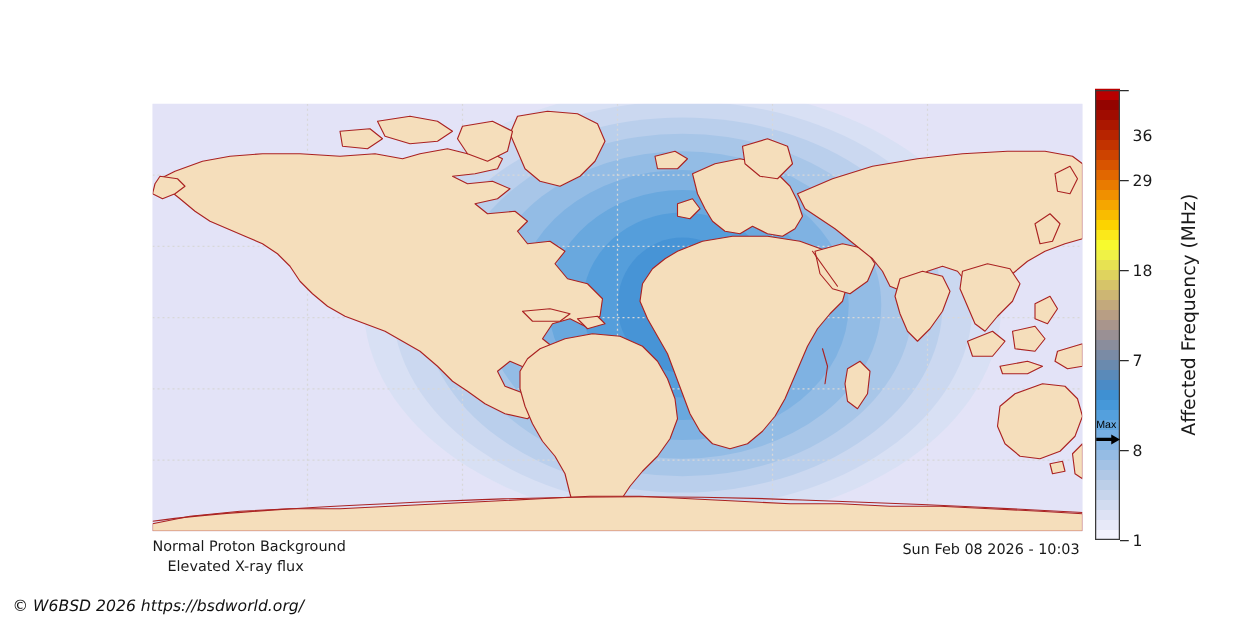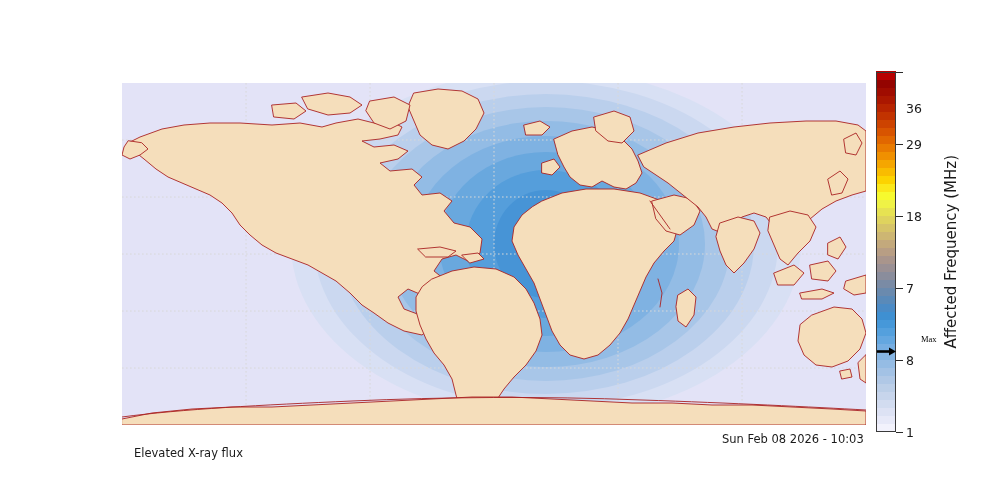--- a/index.html
+++ b/index.html
@@ -46,21 +46,21 @@
     position:absolute;left:940px;top:72px;height:360px;width:22px;
     display:flex;align-items:center;justify-content:center;
     font-size:15px;color:#1a1a1a;
   }
   .cb-axis-title span{writing-mode:vertical-rl;transform:rotate(180deg);white-space:nowrap;}
 
   
   .max-marker{position:absolute;left:0px;width:20px;height:22px;pointer-events:none;}
   .max-marker .mx-lbl{
     position:absolute;left:1px;top:-2px;font-size:8.5px;color:#000;
-    font-family:Liberation Serif, serif;line-height:1;padding-left:44px;
+    font-family:Liberation Sans, sans-serif;line-height:1;
   }
   .max-marker .mx-arrow{position:absolute;left:0px;top:9px;width:20px;height:11px;}
 
   
   .ann{position:absolute;font-size:11.5px;color:#1a1a1a;white-space:nowrap;}
   .ann-l1{left:122px;top:430px;}
   .ann-l2{left:134px;top:446px;}
   .ann-date{left:722px;top:432px;text-align:center;}
   .footer{
     position:absolute;left:10px;top:477px;font-size:12.5px;font-style:italic;
@@ -260,16 +260,18 @@
         <line x1="1" y1="5.5" x2="14" y2="5.5" stroke="#000" stroke-width="2.6"></line>
         <polygon points="13,1.5 20,5.5 13,9.5" fill="#000"></polygon>
       </svg>
     </div>
   </div>
 
   <div class="cb-axis-title">
     <span>Affected Frequency (MHz)</span>
   </div>
 
+  <div class="ann ann-l1">Normal Proton Background</div>
   <div class="ann ann-l2">Elevated X-ray flux</div>
   <div class="ann ann-date">Sun Feb 08 2026 - 10:03</div>
 
+  <div class="footer">© W6BSD 2026 https://bsdworld.org/</div>
 </div>
 
 </body></html>

